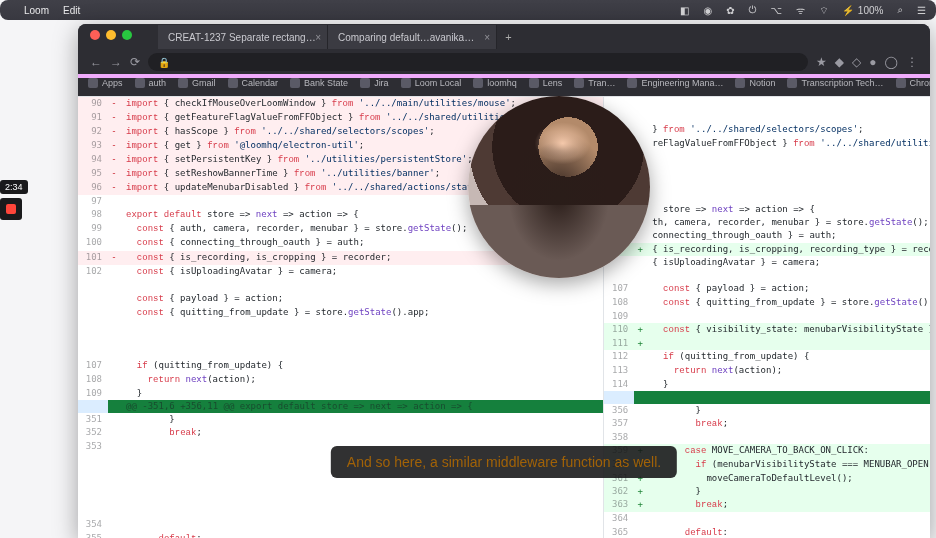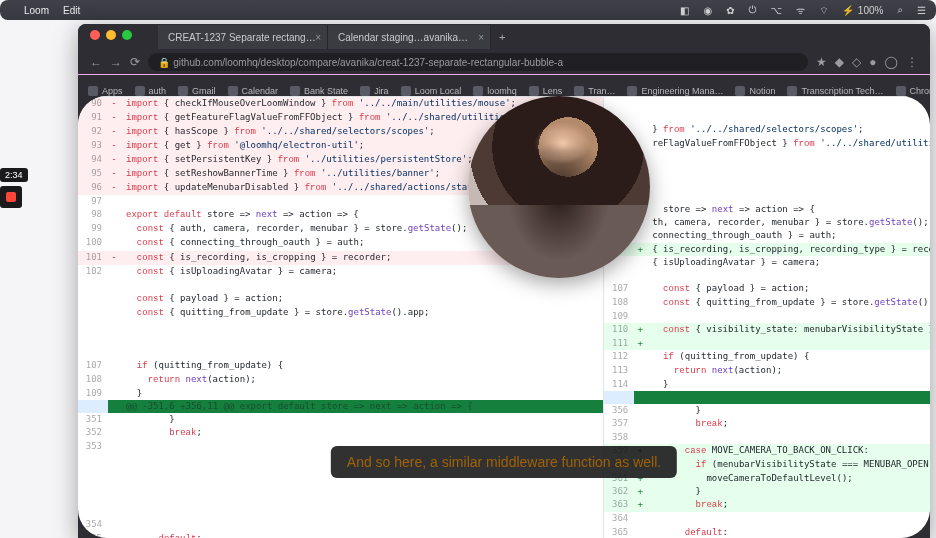--- a/index.html
+++ b/index.html
@@ -66,33 +66,32 @@
   background: #202024;
   border-radius: 14px;
   height: 18px;
   display: flex; align-items: center;
   color: #9a9aa2; font-size: 10px;
   padding: 0 10px;
 }
 .bookbar {
   height: 22px;
   background: #2d2d33;
-  border-top: 1px solid #f0abfc;
-  display: flex; align-items: flex-end;
+  border-top: 4px solid #f0abfc;
+  display: flex; align-items: flex-start;
   padding: 0 10px; gap: 12px;
   color: #b7b7bd; font-size: 9px;
 }
 .bookbar .bm { display: flex; align-items: center; gap: 4px; white-space: nowrap; }
 .bookbar .ico { width: 10px; height: 10px; border-radius: 2px; display: inline-block; background: #5a5a66; }
 .content {
   flex: 1;
   background: #fff;
   overflow: hidden;
   position: relative;
-  border-radius: 29px;
 }
 .diff-table {
   font-family: "SFMono-Regular", Menlo, Consolas, monospace;
   font-size: 9px;
   line-height: 1.45;
   color: #24292e;
   white-space: pre;
 }
 .split {
   display: grid;
@@ -148,21 +147,21 @@
   background: rgba(20,20,22,.88);
   color: #a16207;
   padding: 8px 16px;
   border-radius: 6px;
   font-size: 14px;
   z-index: 30;
   white-space: nowrap;
 }
 .loom-controls {
   position: absolute;
-  left: 0; top: 168px;
+  left: 0; top: 180px;
   display: flex; flex-direction: column;
   z-index: 25;
 }
 .loom-controls .timer {
   background: #1a1a1c; color: #fff;
   font-size: 9px; padding: 2px 5px;
   border-radius: 3px;
 }
 .loom-controls .btn {
   width: 22px; height: 22px;
@@ -206,33 +205,32 @@
     <div class="dot red"></div>
     <div class="dot yellow"></div>
     <div class="dot green"></div>
   </div>
   <div class="tabbar">
     <div class="tab">
       <span>CREAT-1237 Separate rectang…</span>
       <span class="x">×</span>
     </div>
     <div class="tab">
-      <span>Calendar staging…avanika…</span>
+      <span>Comparing default…avanika…</span>
       <span class="x">×</span>
     </div>
     <div style="padding:0 8px;color:#aaa;">+</div>
   </div>
 
   <div class="addrrow">
     <span class="navbtn">←</span>
     <span class="navbtn">→</span>
     <span class="navbtn">⟳</span>
     <div class="addr">
       <span>🔒</span>&nbsp;
-      <span>github.com/loomhq/desktop/compare/avanika/creat-1237-separate-rectangular-bubble-a</span>
     </div>
     <span class="navbtn">★</span>
     <span class="navbtn">◆</span>
     <span class="navbtn">◇</span>
     <span class="navbtn">●</span>
     <span class="navbtn">◯</span>
     <span class="navbtn">⋮</span>
   </div>
 
   <div class="bookbar">

